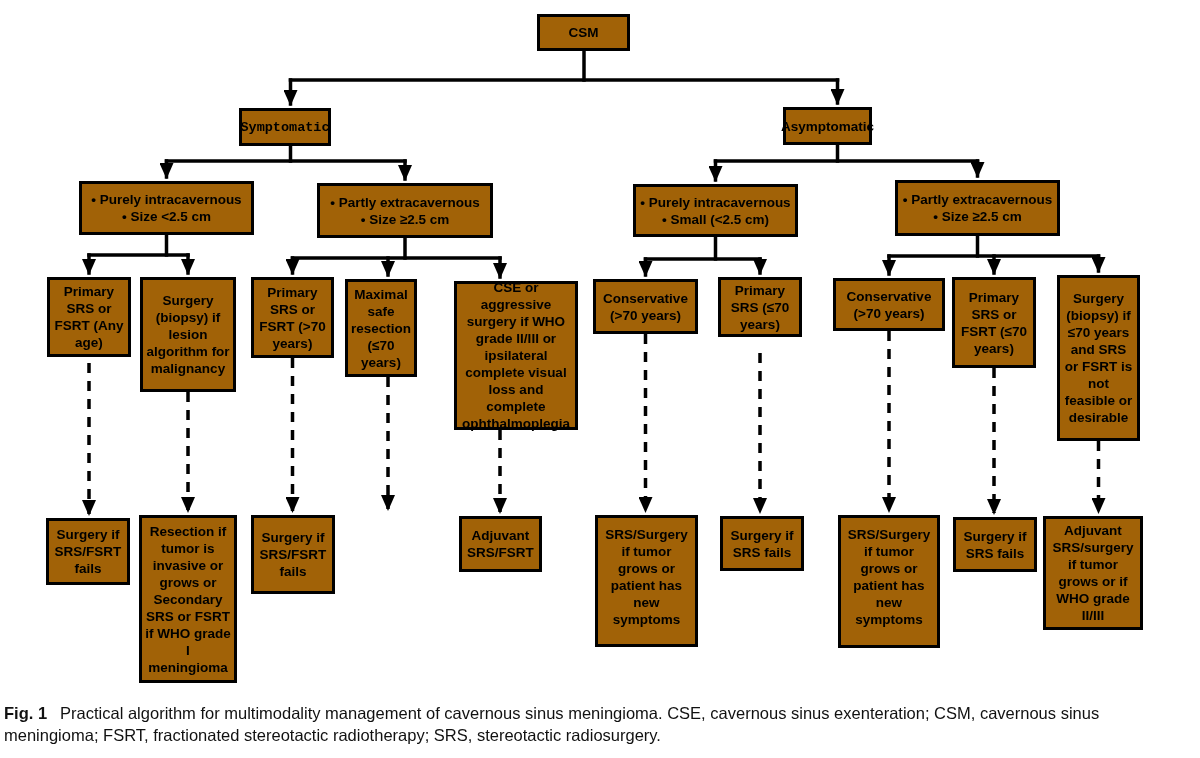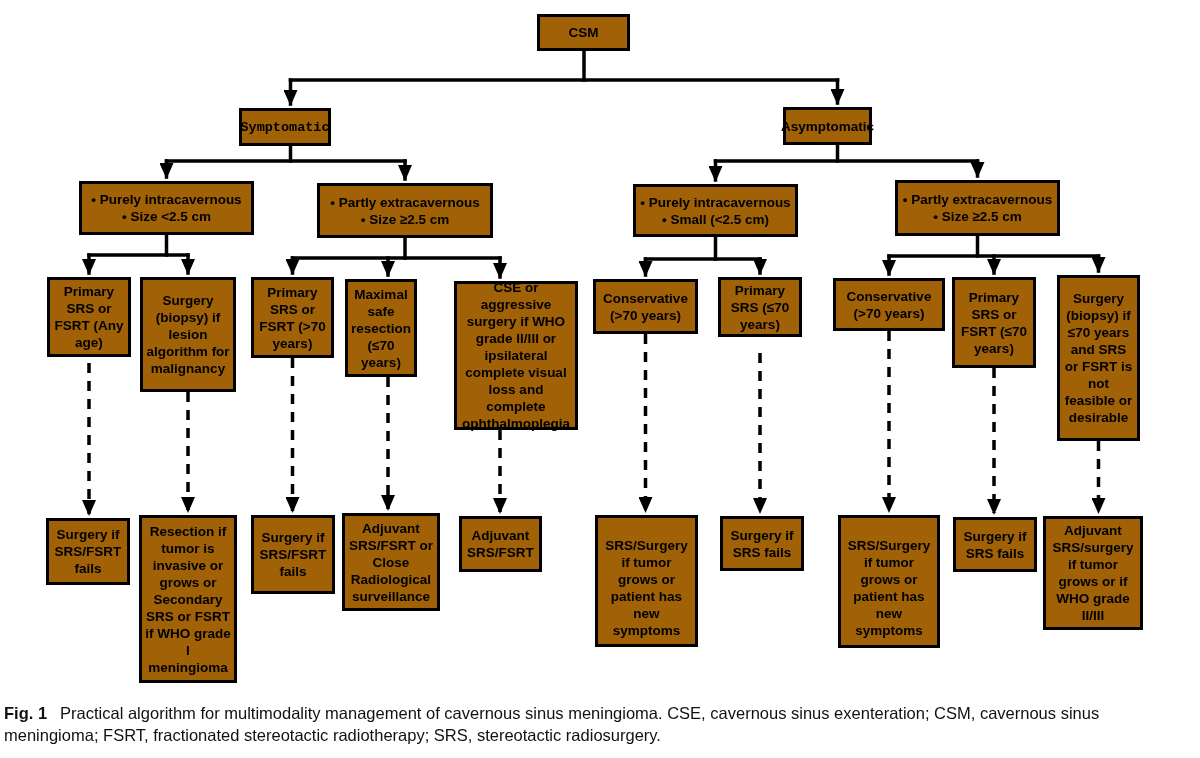--- a/index.html
+++ b/index.html
@@ -29,21 +29,21 @@
     font-weight: 600;
     line-height: 1.26;
     text-align: center;
     display: flex;
     flex-direction: column;
     align-items: center;
     justify-content: center;
     padding: 4px 3px;
     white-space: pre-line;
   }
-  .node.top { justify-content: flex-start; padding-top: 19px; }
+  .node.top { justify-content: flex-start; padding-top: 8px; }
   .caption {
     position: absolute;
     left: 4px;
     top: 703px;
     width: 1184px;
     font-size: 16.5px;
     line-height: 1.33;
     color: #111111;
     text-align: left;
   }
@@ -136,21 +136,20 @@
   <div class="node" style="left:438px; top:281px; width:124px; height:149px;margin-left:16px;">CSE or aggressive surgery if WHO grade II/III or ipsilateral complete visual loss and complete ophthalmoplegia</div>
   <div class="node" style="left:593px; top:279px; width:105px; height:55px;">Conservative (&gt;70 years)</div>
   <div class="node" style="left:718px; top:277px; width:84px; height:60px;">Primary SRS (≤70 years)</div>
   <div class="node" style="left:833px; top:278px; width:112px; height:53px;">Conservative (&gt;70 years)</div>
   <div class="node" style="left:952px; top:277px; width:84px; height:91px;">Primary SRS or FSRT (≤70 years)</div>
   <div class="node" style="left:1057px; top:275px; width:83px; height:166px;">Surgery (biopsy) if ≤70 years and SRS or FSRT is not feasible or desirable</div>
 
   <div class="node" style="left:46px; top:518px; width:84px; height:67px;">Surgery if SRS/FSRT fails</div>
   <div class="node" style="left:139px; top:515px; width:98px; height:168px;">Resection if tumor is invasive or grows or Secondary SRS or FSRT if WHO grade I meningioma</div>
   <div class="node" style="left:251px; top:515px; width:84px; height:79px;">Surgery if SRS/FSRT fails</div>
-  <div class="node" style="left:342px; top:513px; width:98px; height:98px;">Adjuvant SRS/FSRT or Close Radiological surveillance</div>
   <div class="node" style="left:459px; top:516px; width:83px; height:56px;">Adjuvant SRS/FSRT</div>
   <div class="node top" style="left:595px; top:515px; width:103px; height:132px;">SRS/Surgery if tumor grows or patient has new symptoms</div>
   <div class="node" style="left:720px; top:516px; width:84px; height:55px;">Surgery if SRS fails</div>
   <div class="node top" style="left:838px; top:515px; width:102px; height:133px;">SRS/Surgery if tumor grows or patient has new symptoms</div>
   <div class="node" style="left:953px; top:517px; width:84px; height:55px;">Surgery if SRS fails</div>
   <div class="node" style="left:1043px; top:516px; width:100px; height:114px;">Adjuvant SRS/surgery if tumor grows or if WHO grade II/III</div>
 
   <div class="caption">
     <span class="caption-label">Fig. 1</span><span class="caption-text">Practical algorithm for multimodality management of cavernous sinus meningioma. CSE, cavernous sinus exenteration; CSM, cavernous sinus meningioma; FSRT, fractionated stereotactic radiotherapy; SRS, stereotactic radiosurgery.</span>
   </div>

